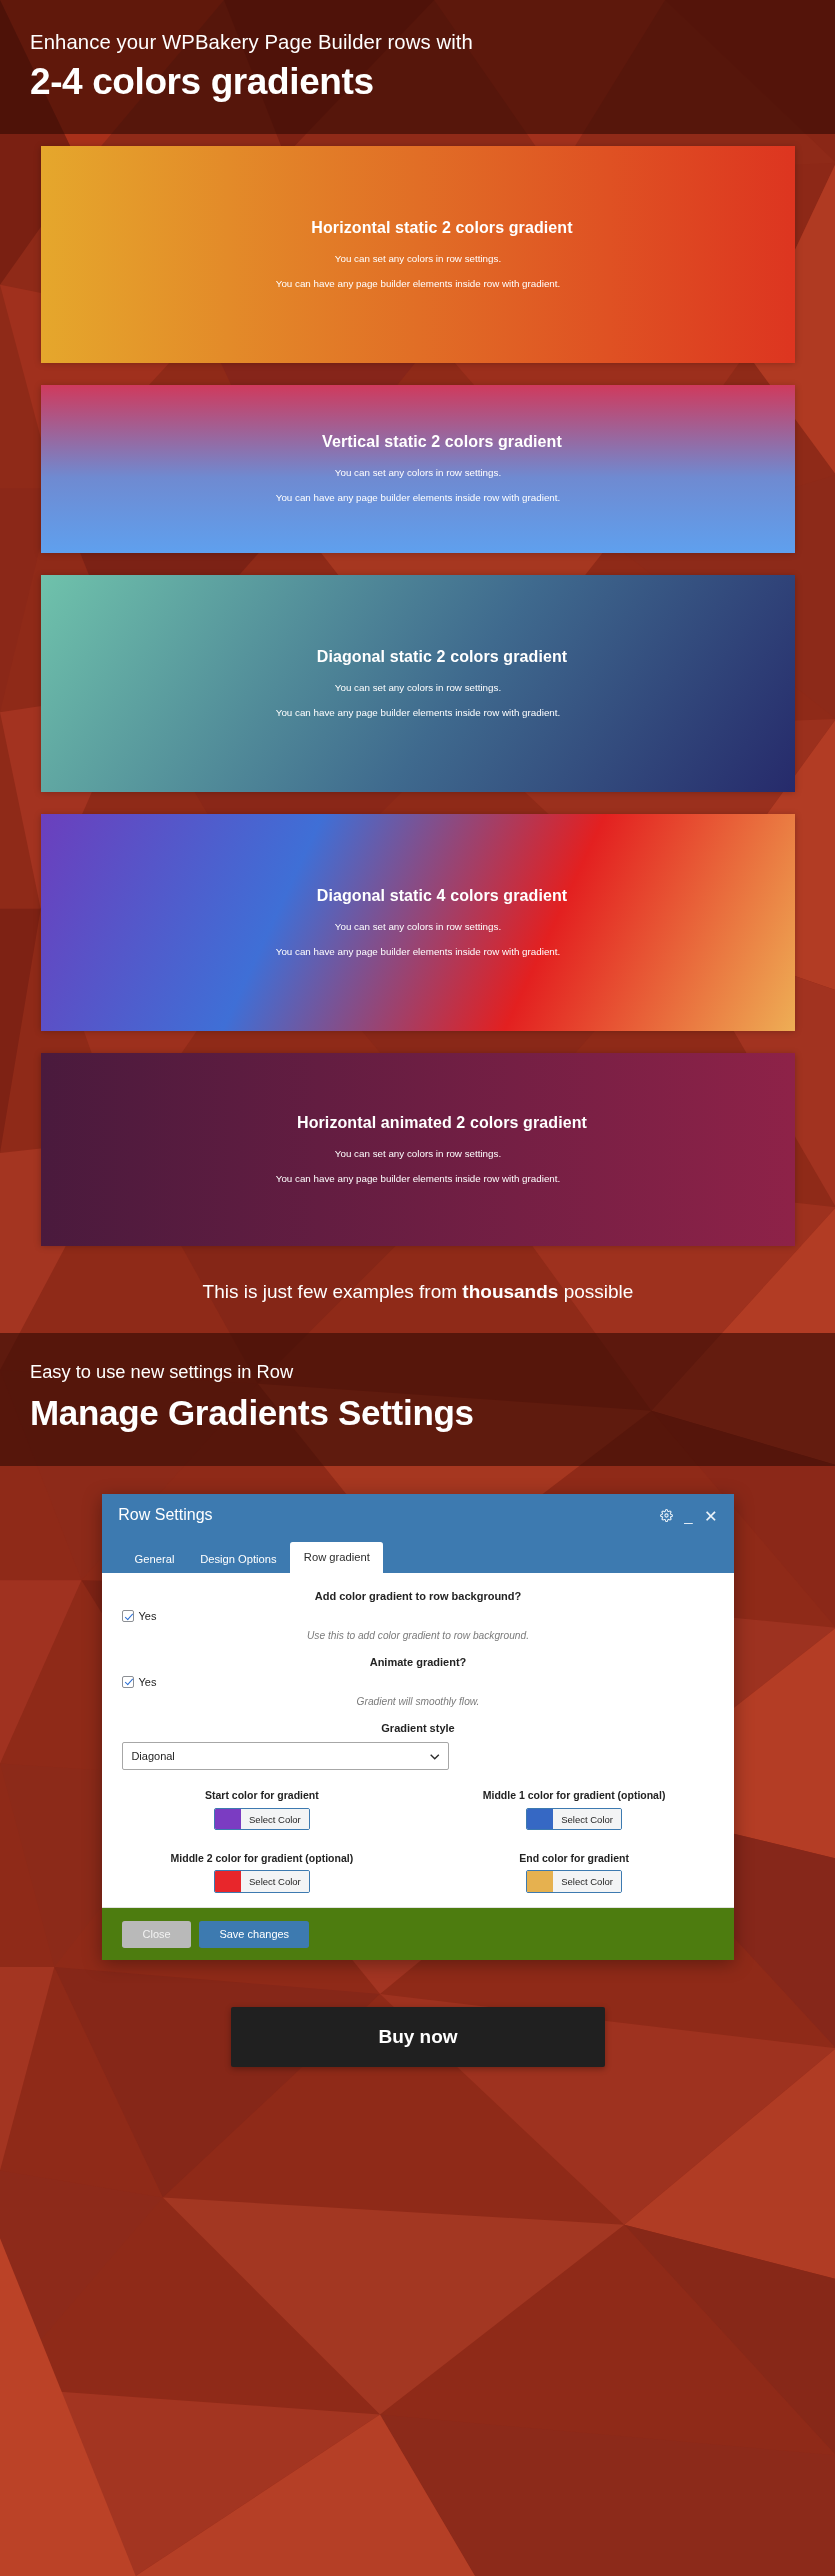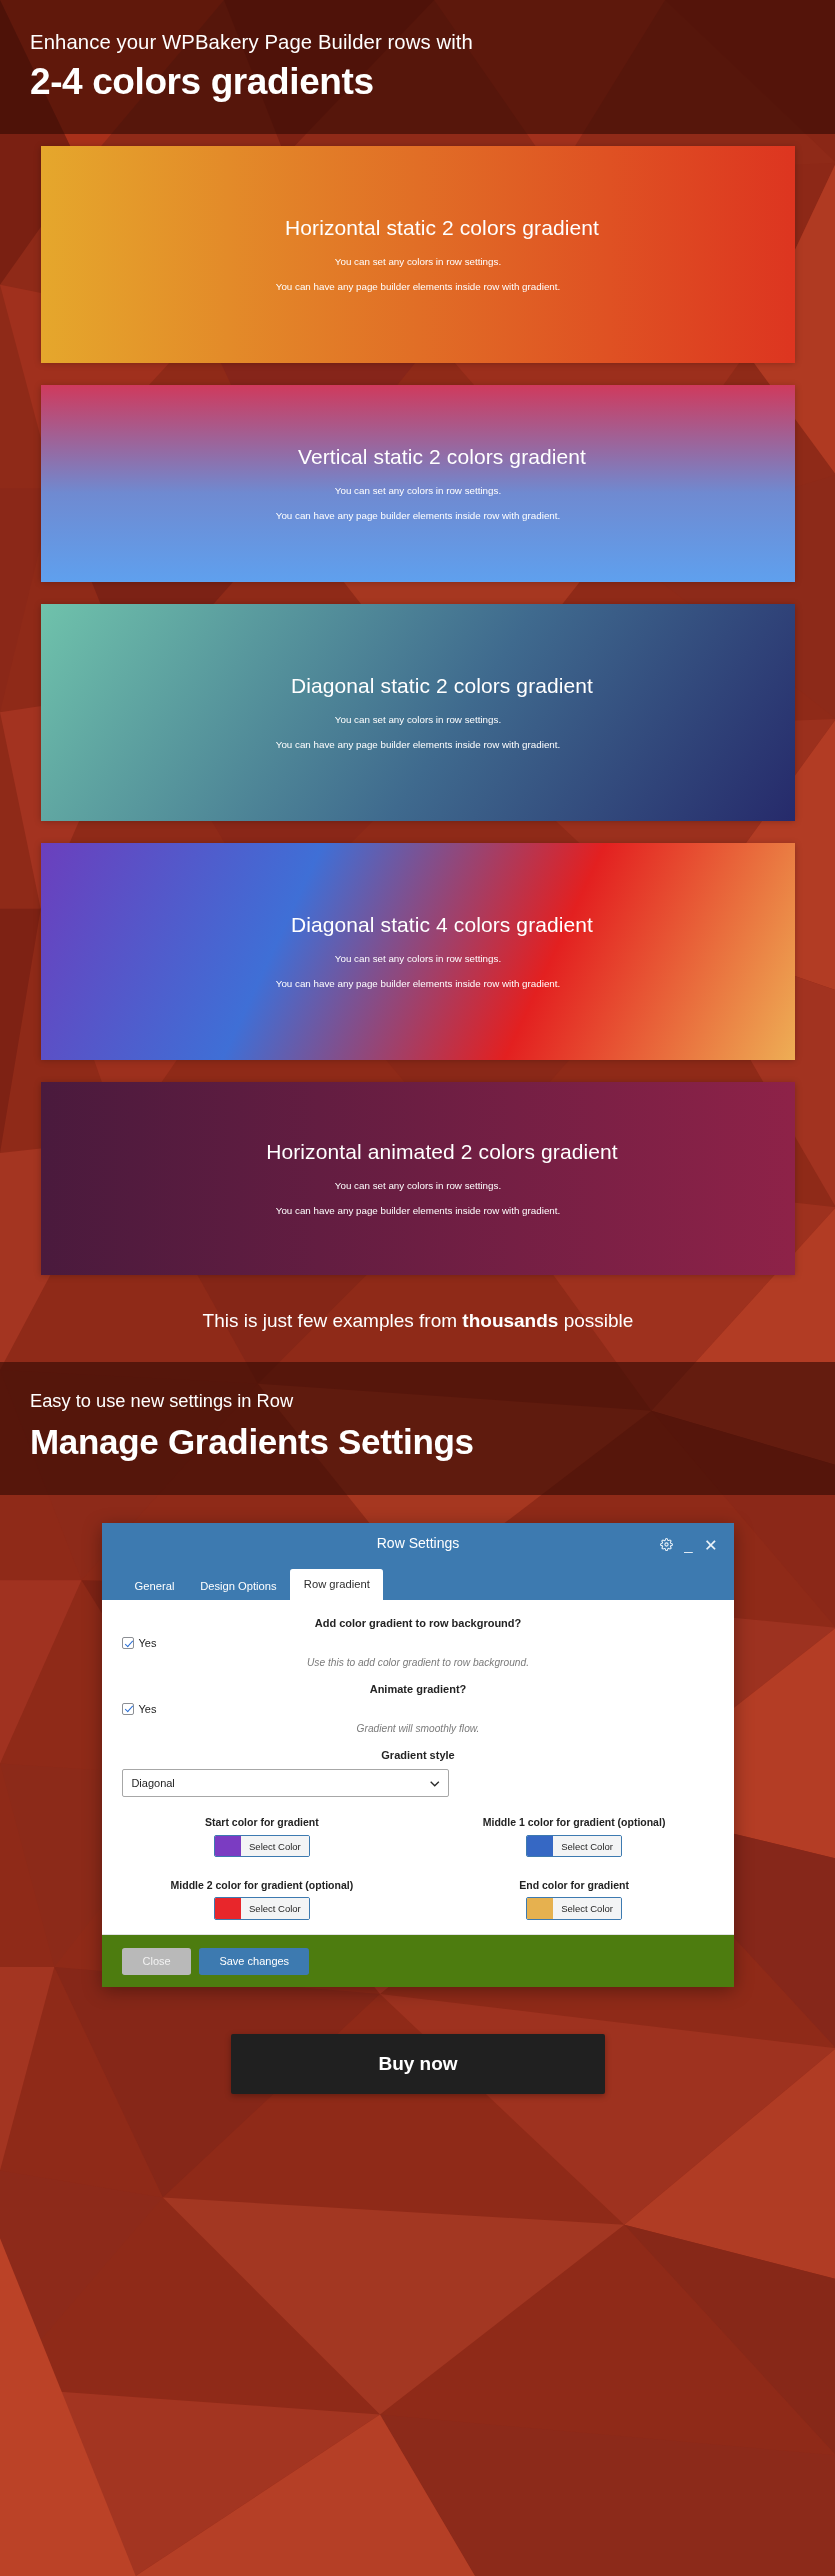--- a/index.html
+++ b/index.html
@@ -63,36 +63,36 @@
     margin: 0 auto 22px auto;
     box-shadow: 0 1.4px 6.8px rgba(0,0,0,.25);
     display: flex;
     flex-direction: column;
     align-items: center;
     justify-content: center;
     text-align: center;
     color: #fff;
   }
   .grow-title {
-    font-size: 21px;
-    font-weight: 400;
+    font-size: 16px;
+    font-weight: 700;
     margin-bottom: 15px;
     letter-spacing: 0.1px;
     margin-left: 48px;
   }
   .grow-line {
     font-size: 9.8px;
     font-weight: 400;
     line-height: 1.45;
     margin-bottom: 11px;
   }
   .grow-line:last-child { margin-bottom: 0; }
 
   .g-horizontal { height: 217px; background: linear-gradient(90deg, #e5a72c 0%, #dd3520 100%); }
-  .g-vertical   { height: 197px; background: linear-gradient(180deg, #cf3a5d 0%, #6f8ad1 55%, #5fa0ee 100%); }
+  .g-vertical   { height: 168px; background: linear-gradient(180deg, #cf3a5d 0%, #6f8ad1 55%, #5fa0ee 100%); }
   .g-diagonal2  { height: 217px; background: linear-gradient(125deg, #6fc2ab 0%, #3f6a8e 55%, #262a6b 100%); }
   .g-diagonal4  { height: 217px; background: linear-gradient(115deg, #6b3fbd 0%, #3f6fd6 33%, #e32020 66%, #eeae55 100%); }
   .g-animated   { height: 193px; background: linear-gradient(90deg, #4a1a3d 0%, #8e2248 100%); }
 
   .tagline {
     text-align: center;
     color: #ffffff;
     font-size: 19px;
     font-weight: 400;
     padding: 12.2px 0 30px 0;
@@ -127,24 +127,23 @@
     background: #ffffff;
     box-shadow: 0 4.1px 17.6px rgba(0,0,0,.35);
   }
   .modal-header {
     background: #3d7ab0;
     padding: 12.2px 16.3px 0 16.3px;
     position: relative;
   }
   .modal-title {
     color: #ffffff;
-    font-size: 14px;
+    font-size: 16px;
     font-weight: 400;
     padding-bottom: 17.6px;
-    text-align: center;
   }
   .modal-ctrls {
     position: absolute;
     top: 13.6px;
     right: 16.3px;
     display: flex;
     align-items: center;
     gap: 11.5px;
   }
   .ctrl { color: #eaf2f9; cursor: pointer; line-height: 1; display:flex; align-items:center; }

